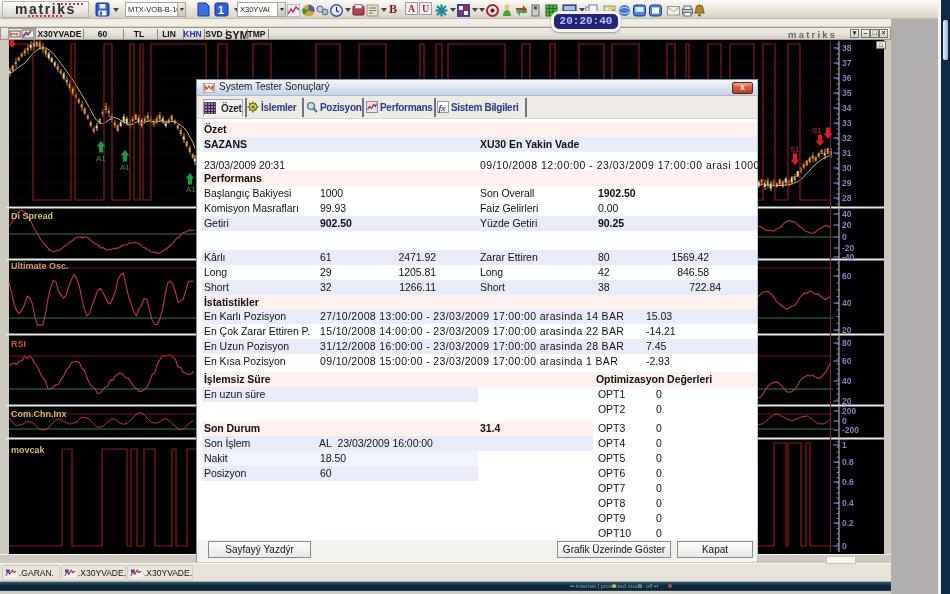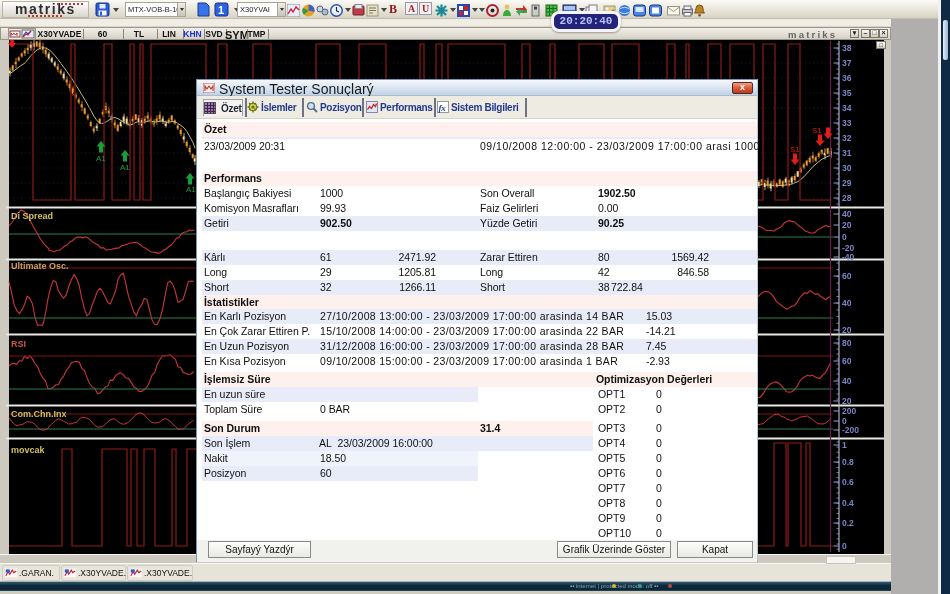--- a/index.html
+++ b/index.html
@@ -314,21 +314,21 @@
 <div class="abs" style="left:876px;top:41px;width:10px;height:8px;background:linear-gradient(#fdfdfb,#d0ccc0);border:1px solid #7a7668;font-size:6px;line-height:6px;text-align:center;color:#222;">□</div>
 <div class="abs" style="left:826px;top:556px;width:30px;height:8px;background:#f6f5f1;border:1px solid #c8c4ba;"></div>
 <div class="abs" id="clock">20:20:40</div>
 
 <div class="abs" id="dlg">
  <div id="dtitle">
         <svg style="position:absolute;left:6px;top:3px" width="12" height="10" viewBox="0 0 12 10">
           <rect x="0" y="0" width="12" height="10" fill="#f8f4f2" stroke="#a55"></rect>
           <path d="M2 8V3l2 3 2-3 2 3 2-3v5" stroke="#c03a2a" stroke-width="1.2" fill="none"></path>
         </svg>
-  <span style="position:absolute;left:22px;top:1px;font-size:14px;">System Tester Sonuçlarý</span>
+  <span style="position:absolute;left:22px;top:1px;font-size:10px;">System Tester Sonuçlarý</span>
   <div id="dclose">x</div>
  </div>
  <div id="dtabs">
         <div class="dtab" style="left:6px;width:40px;color:#1a2030;border:1px solid #98a4b4;border-bottom:0;background:#f4f2ec;padding-left:3px;">
           <svg class="ic" width="12" height="12" viewBox="-0.5 -0.5 12 12">
             <rect x="0" y="0" width="11" height="11" fill="#9a7aaa" stroke="#555"></rect>
             <path d="M0 3h11M0 6h11M0 9h11M3 0v11M6 0v11M9 0v11" stroke="#41214e" stroke-width="1"></path>
           </svg>
           <span style="position:absolute;left:17px;white-space:nowrap;">Özet</span>
         </div>
@@ -368,21 +368,21 @@
         <div class="dtsep" style="left:328px;"></div>
       </div>
  <div id="dbody">
         <div class="drow pink" style="left:5px;top:3px;width:555px;height:15px;">
           <span style="position:absolute;left:2px;white-space:nowrap;font-weight:bold;">Özet</span>
         </div>
         <div class="drow lav" style="left:5px;top:18px;width:555px;height:15px;">
           <span style="position:absolute;left:2px;white-space:nowrap;font-weight:bold;">SAZANS</span>
           <span style="position:absolute;left:278px;white-space:nowrap;font-weight:bold;">XU30 En Yakin Vade</span>
         </div>
-        <div class="drow wht" style="left:5px;top:20px;width:555px;height:15px;text-align:right;">
+        <div class="drow wht" style="left:5px;top:39px;width:555px;height:15px;text-align:right;">
           <span style="position:absolute;left:2px;white-space:nowrap;">23/03/2009 20:31</span>
           <span style="position:absolute;left:278px;white-space:nowrap;"><span style="letter-spacing:0.5px">09/10/2008 12:00:00 - 23/03/2009 17:00:00 arasi 1000</span></span>
         </div>
         <div class="drow pink" style="left:5px;top:52px;width:555px;height:15px;">
           <span style="position:absolute;left:2px;white-space:nowrap;font-weight:bold;">Performans</span>
         </div>
         <div class="drow wht" style="left:5px;top:67px;width:555px;height:15px;">
           <span style="position:absolute;left:2px;white-space:nowrap;">Başlangıç Bakiyesi</span>
           <span style="position:absolute;left:118px;white-space:nowrap;">1000</span>
           <span style="position:absolute;left:278px;white-space:nowrap;">Son Overall</span>
@@ -415,21 +415,21 @@
           <span style="position:absolute;left:278px;white-space:nowrap;">Long</span>
           <span style="position:absolute;left:396px;white-space:nowrap;">42</span>
           <span style="position:absolute;left:427px;width:80px;text-align:right;">846.58</span>
         </div>
         <div class="drow lav" style="left:5px;top:161px;width:555px;height:15px;">
           <span style="position:absolute;left:2px;white-space:nowrap;">Short</span>
           <span style="position:absolute;left:118px;white-space:nowrap;">32</span>
           <span style="position:absolute;left:154px;width:80px;text-align:right;">1266.11</span>
           <span style="position:absolute;left:278px;white-space:nowrap;">Short</span>
           <span style="position:absolute;left:396px;white-space:nowrap;">38</span>
-          <span style="position:absolute;left:409px;width:80px;">722.84</span>
+          <span style="position:absolute;left:439px;width:80px;text-align:right;">722.84</span>
         </div>
         <div class="drow pink" style="left:5px;top:176px;width:555px;height:15px;">
           <span style="position:absolute;left:2px;white-space:nowrap;font-weight:bold;">İstatistikler</span>
         </div>
         <div class="drow lav" style="left:5px;top:190px;width:555px;height:15px;">
           <span style="position:absolute;left:2px;white-space:nowrap;">En Karlı Pozisyon</span>
           <span style="position:absolute;left:118px;white-space:nowrap;"><span style="letter-spacing:0.35px">27/10/2008 13:00:00 - 23/03/2009 17:00:00 arasinda 14 BAR</span></span>
           <span style="position:absolute;left:444px;white-space:nowrap;">15.03</span>
         </div>
         <div class="drow wht" style="left:5px;top:205px;width:555px;height:15px;">
@@ -450,24 +450,20 @@
         <div class="drow pink" style="left:5px;top:253px;width:555px;height:15px;">
           <span style="position:absolute;left:2px;white-space:nowrap;font-weight:bold;">İşlemsiz Süre</span>
           <span style="position:absolute;left:394px;white-space:nowrap;font-weight:bold;">Optimizasyon Değerleri</span>
         </div>
         <div class="drow lav" style="left:5px;top:268px;width:276px;height:15px;">
           <span style="position:absolute;left:2px;white-space:nowrap;">En uzun süre</span>
         </div>
         <div class="drow wht" style="left:281px;top:268px;width:279px;height:15px;">
           <span style="position:absolute;left:120px;white-space:nowrap;">OPT1</span>
           <span style="position:absolute;left:178px;white-space:nowrap;">0</span>
-        </div>
-        <div class="drow wht" style="left:5px;top:283px;width:276px;height:15px;">
-          <span style="position:absolute;left:2px;white-space:nowrap;">Toplam Süre</span>
-          <span style="position:absolute;left:118px;white-space:nowrap;">0 BAR</span>
         </div>
         <div class="drow wht" style="left:281px;top:283px;width:279px;height:15px;">
           <span style="position:absolute;left:120px;white-space:nowrap;">OPT2</span>
           <span style="position:absolute;left:178px;white-space:nowrap;">0</span>
         </div>
         <div class="drow pink" style="left:5px;top:302px;width:391px;height:15px;">
           <span style="position:absolute;left:2px;white-space:nowrap;font-weight:bold;">Son Durum</span>
           <span style="position:absolute;left:278px;white-space:nowrap;font-weight:bold;">31.4</span>
         </div>
         <div class="drow wht" style="left:396px;top:302px;width:164px;height:15px;">

